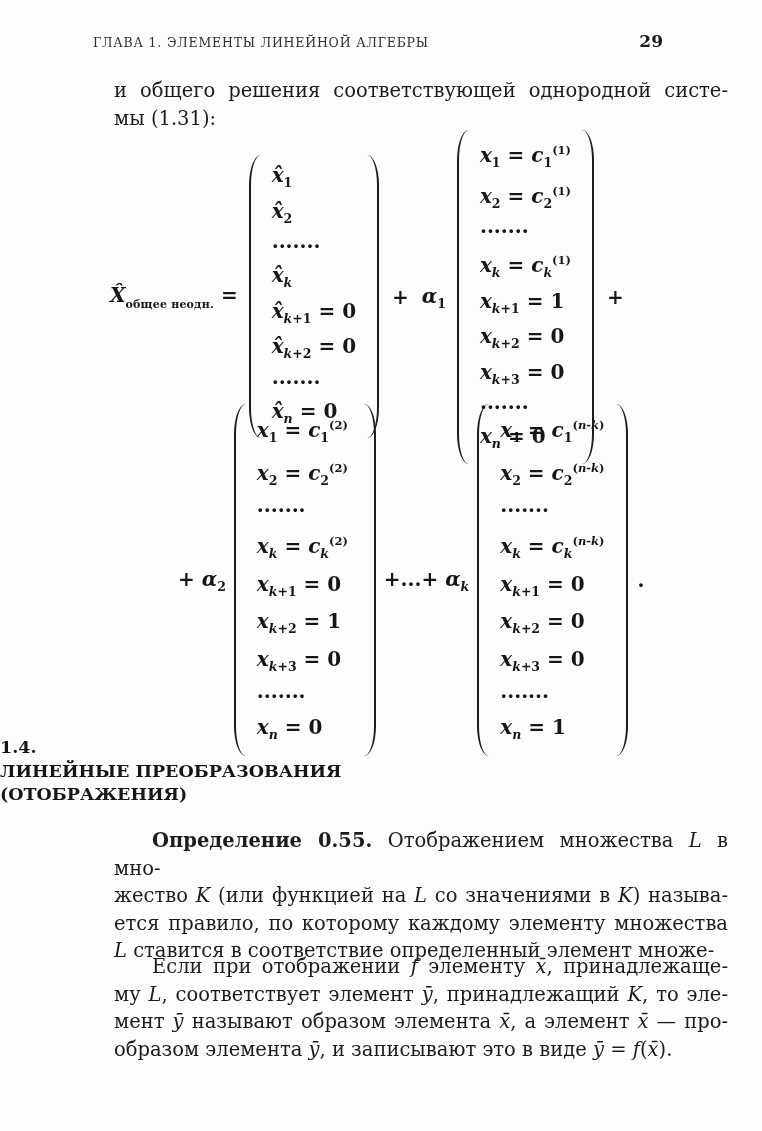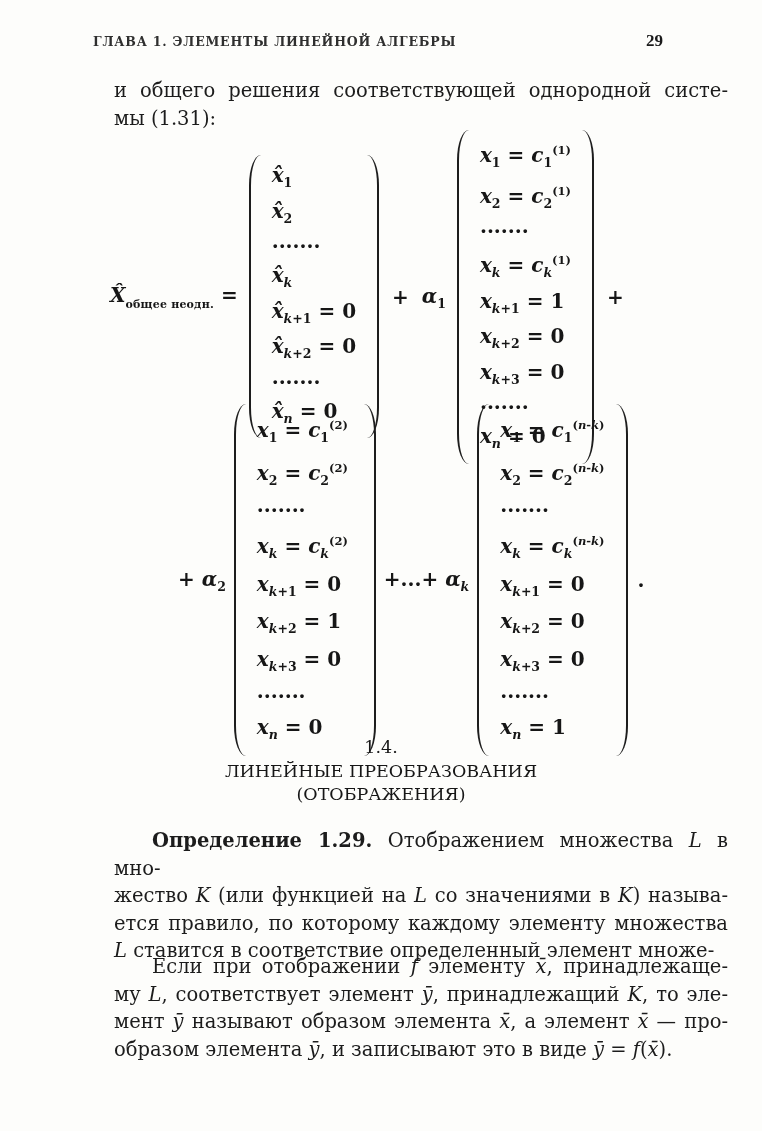--- a/index.html
+++ b/index.html
@@ -12,23 +12,23 @@
     overflow:hidden;
   }
   .page { position:absolute; inset:0; }
 
   
   .header {
     position:absolute; top:31px; left:93px; right:99px;
     display:flex; justify-content:space-between; align-items:baseline;
   }
   .chapter {
-    font-size:12.5px; letter-spacing:0.8px; color:#2f2f2f; font-weight:bold;
+    font-size:12.5px; letter-spacing:0.8px; color:#2f2f2f; font-weight:normal;
   }
-  .pagenum { font-size:17px; font-weight:bold; color:#1a1a1a;font-family:Liberation Serif, serif; }
+  .pagenum { font-size:17px; font-weight:bold; color:#1a1a1a; }
 
   
   .para { position:absolute; left:90px; width:614px; font-size:19.5px; line-height:27.5px;margin-left:24px; }
   .pline { text-align:justify; text-align-last:justify; }
   .pline:last-child { text-align-last:left; }
   .indent .pline:first-child { text-indent:38px; }
   .intro { top:77px; line-height:28px; }
   .p1 { top:827px; }
   .p2 { top:953px; }
 
@@ -53,21 +53,21 @@
   .rows { display:flex; flex-direction:column; justify-content:center; padding:6px 2px; min-width:74px; }
   .f2 .rows { min-width:96px; }
   .vrow { line-height:29px; }
   .f2 .vrow { line-height:31px; }
   .op { margin:0 2px; }
   .enddot { align-self:center; margin-left:2px; }
 
   
   .section {
     position:absolute; top:736px; left:0; width:762px;
-    text-align:center; font-weight:normal; font-size:17.5px; line-height:23.5px;
+    text-align:left; font-weight:bold; font-size:17.5px; line-height:23.5px;
     color:#161616;
   }
 </style>
 </head>
 <body>
 
 <div class="page">
 
   <div class="header">
     <span class="chapter">ГЛАВА 1. ЭЛЕМЕНТЫ ЛИНЕЙНОЙ АЛГЕБРЫ</span>
@@ -151,21 +151,21 @@
     <span class="enddot">.</span>
   </div>
 
   <div class="section">
     <div>1.4.</div>
     <div>ЛИНЕЙНЫЕ ПРЕОБРАЗОВАНИЯ</div>
     <div>(ОТОБРАЖЕНИЯ)</div>
   </div>
 
   <div class="para p1 indent">
-      <div class="pline"><b>Определение 1.29.</b> Отображением множества <i>L</i> в мно-</div>
+      <div class="pline"><b>Определение 0.55.</b> Отображением множества <i>L</i> в мно-</div>
       <div class="pline">жество <i>K</i> (или функцией на <i>L</i> со значениями в <i>K</i>) называ-</div>
       <div class="pline">ется правило, по которому каждому элементу множества</div>
       <div class="pline"><i>L</i> ставится в соответствие определенный элемент множе-</div>
     </div>
 
   <div class="para p2 indent">
       <div class="pline">Если при отображении <i>f</i> элементу <i>x̄</i>, принадлежаще-</div>
       <div class="pline">му <i>L</i>, соответствует элемент <i>ȳ</i>, принадлежащий <i>K</i>, то эле-</div>
       <div class="pline">мент <i>ȳ</i> называют образом элемента <i>x̄</i>, а элемент <i>x̄</i> — про-</div>
       <div class="pline">образом элемента <i>ȳ</i>, и записывают это в виде <i>ȳ</i> = <i>f</i>(<i>x̄</i>).</div>

